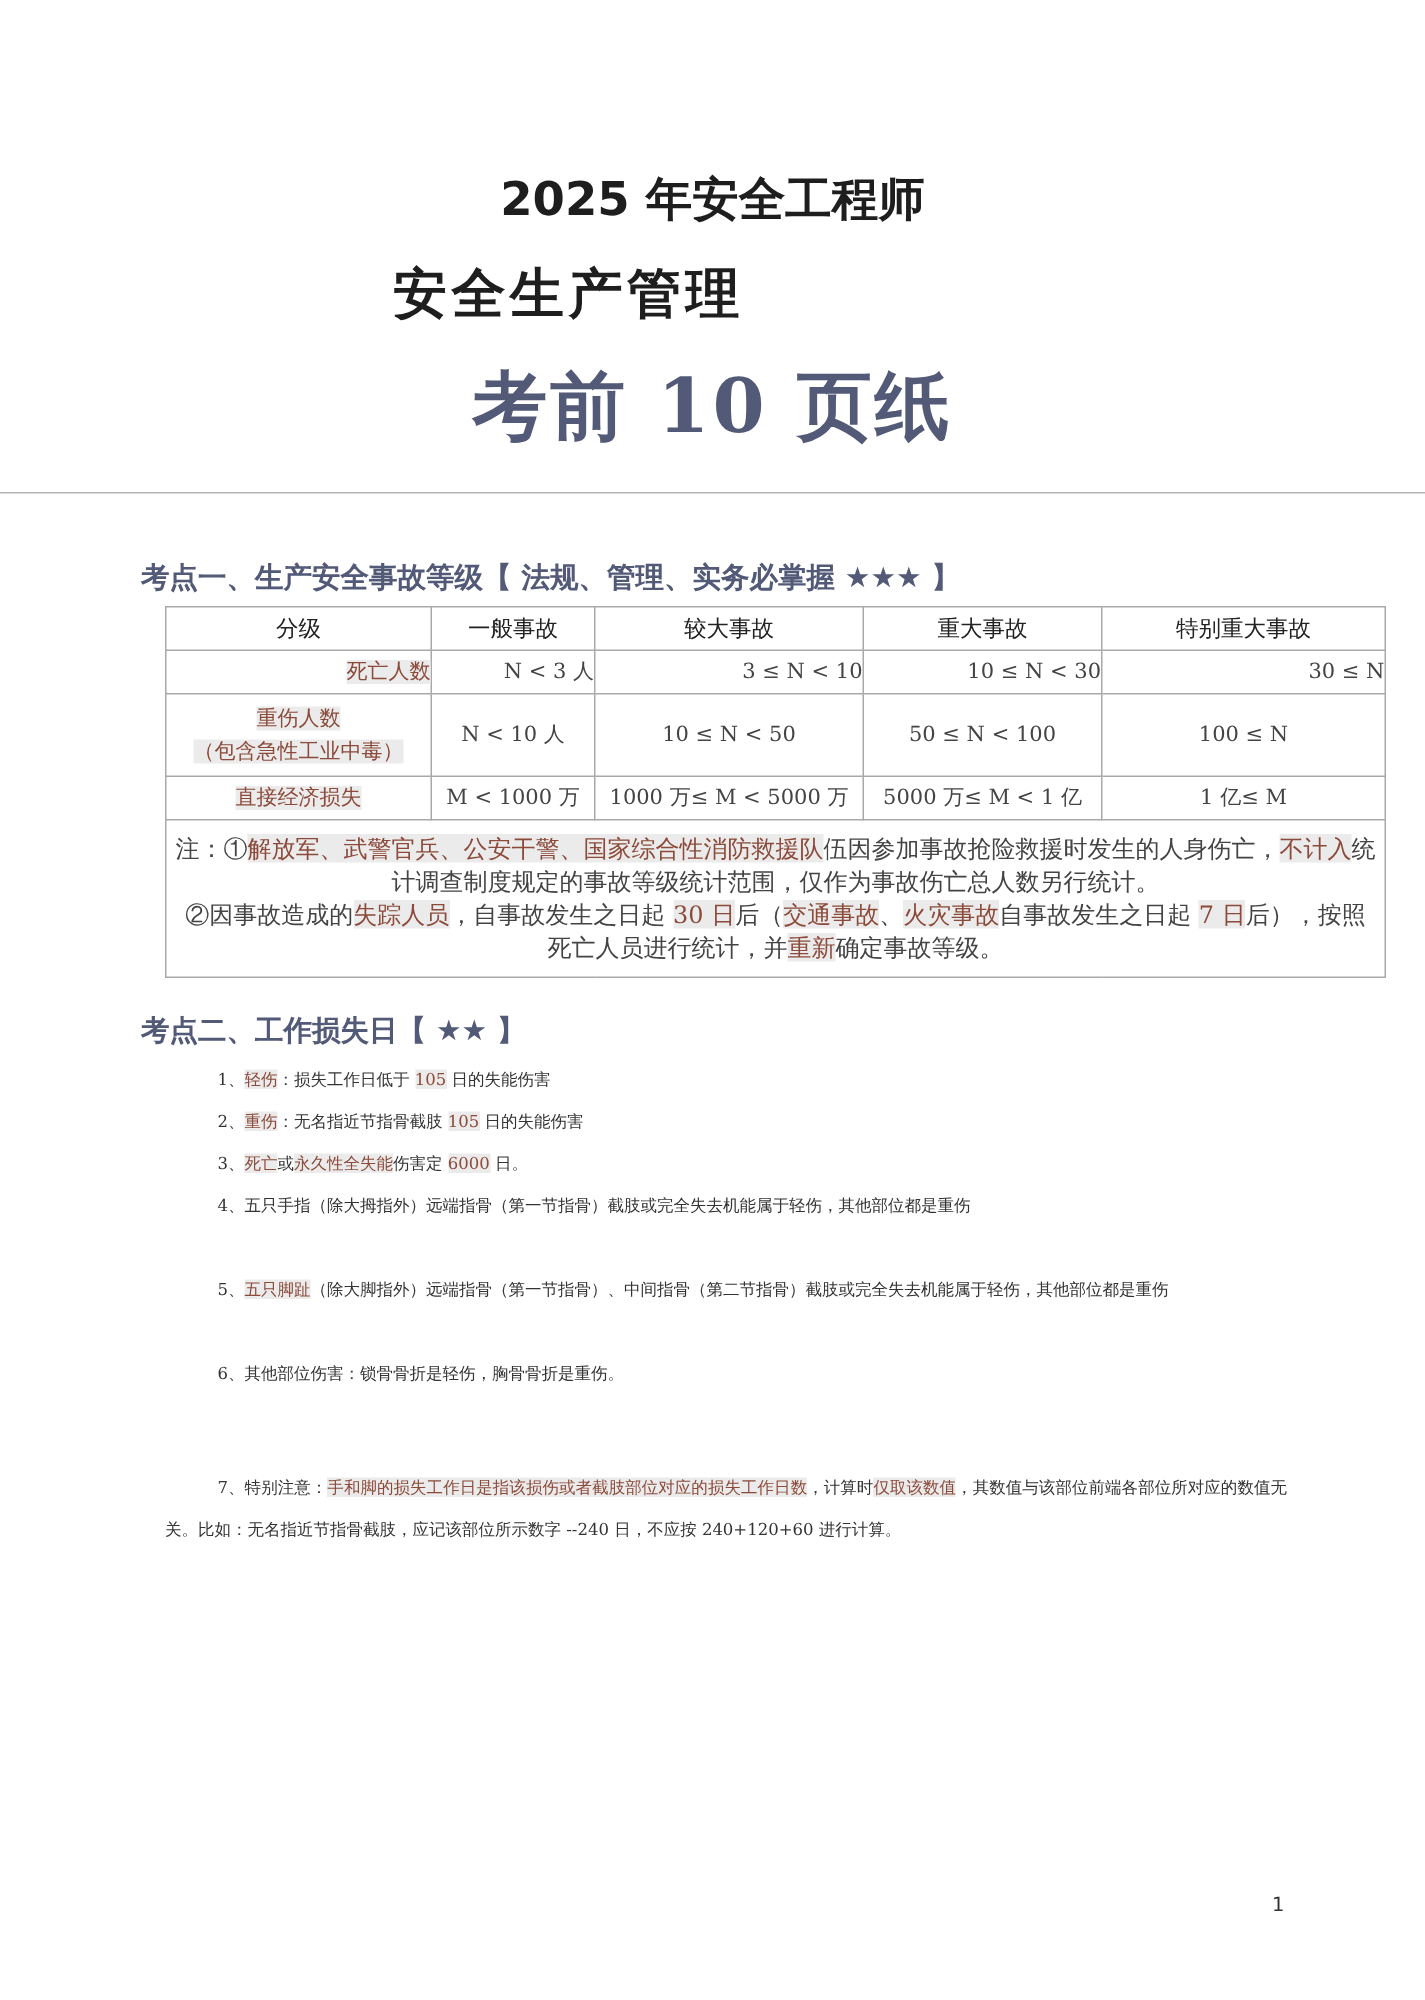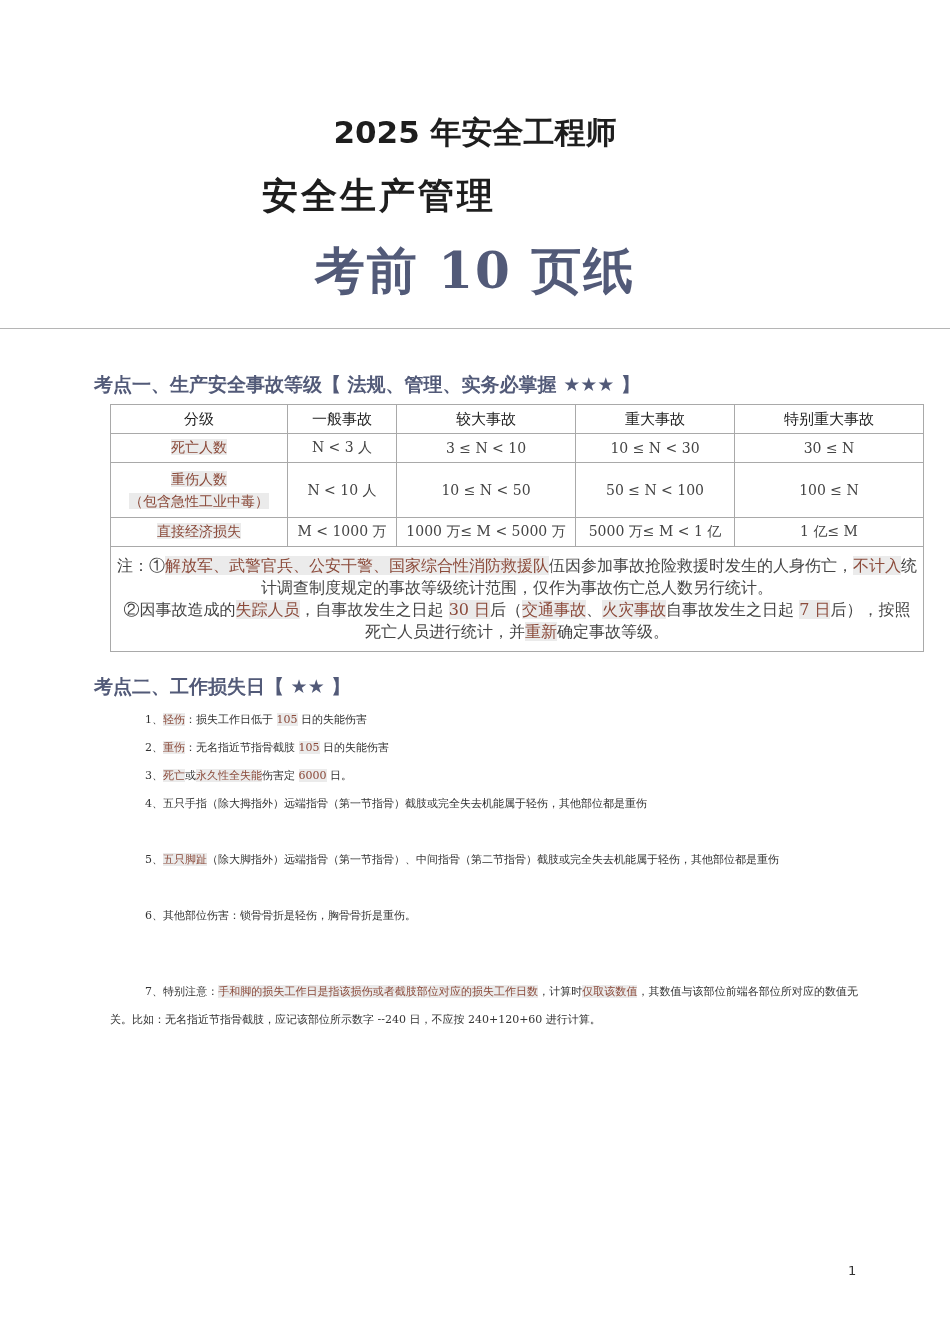--- a/index.html
+++ b/index.html
@@ -18,21 +18,21 @@
 
   .section-heading { position: absolute; left: 94px; font-family: "DejaVu Sans", "Liberation Sans", sans-serif;
             font-weight: bold; font-size: 19px; color: #525a78; white-space: nowrap; }
   .h1 { top: 372px; }
   .h2 { top: 674px; }
 
   table.grade { position: absolute; top: 404px; left: 110px; width: 814px; border-collapse: collapse;
                 font-size: 14px; color: #444; }
   table.grade td, table.grade th { border: 1px solid #a9a9a9; text-align: center; padding: 0; font-weight: normal; }
   table.grade th { font-family: "DejaVu Sans", "Liberation Sans", sans-serif; font-size: 15px; color: #222; height: 28px; }
-  table.grade tr.r1 td { height: 28px; }
+  table.grade tr.r1 td { height: 28px; text-align: right; }
   table.grade tr.r2 td { height: 54px; line-height: 22px; }
   table.grade tr.r3 td { height: 28px; }
   td.note { text-align: right; padding: 8px 6px 8px 6px !important; line-height: 22px; font-size: 16px; }
 
   .hl { background: #ebebeb; color: #8b4a3a; }
 
   .para { position: absolute; left: 110px; width: 748px; font-size: 11px; line-height: 28px; color: #333;
           text-align: justify; }
   .indent { text-indent: 35px; }
   .page-num { position: absolute; top: 1263px; left: 848px; font-family: "DejaVu Sans", "Liberation Sans", sans-serif;

